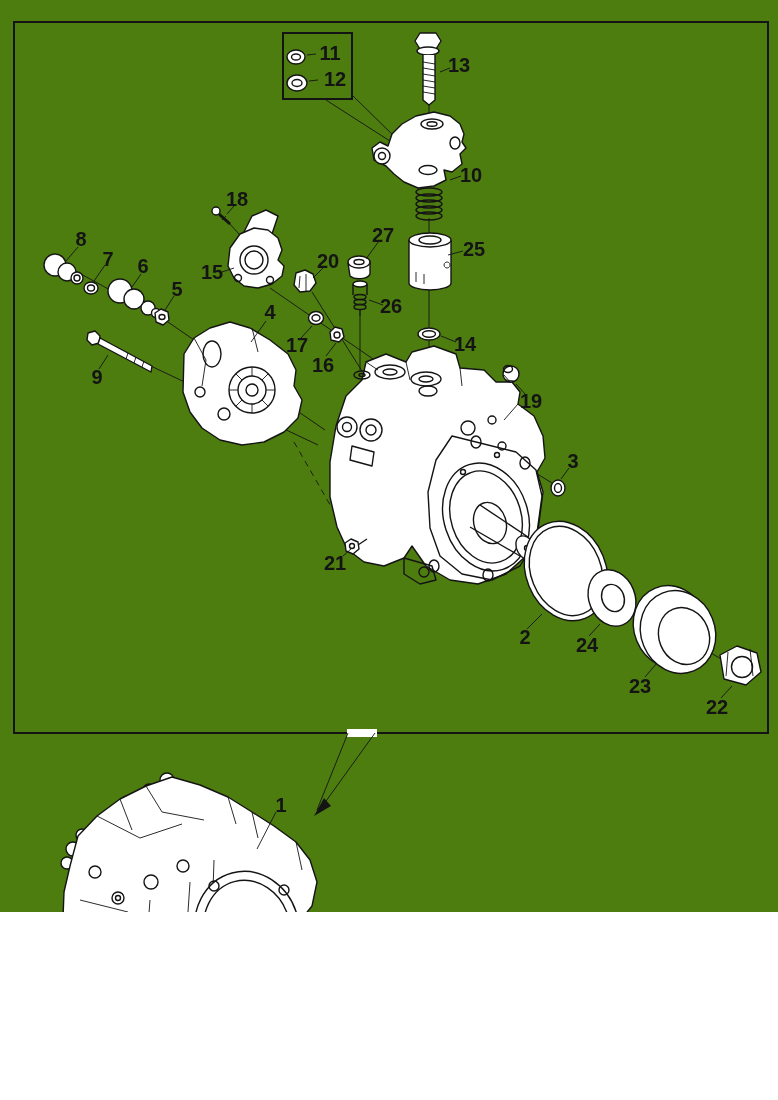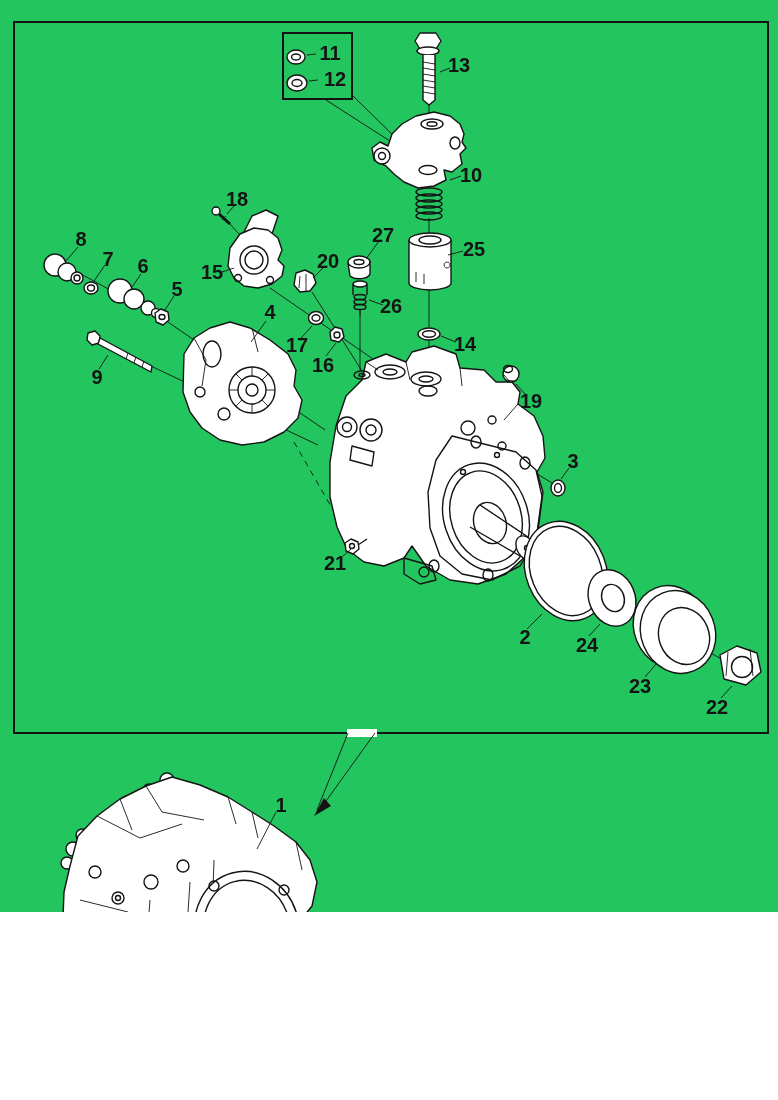--- a/index.html
+++ b/index.html
@@ -1,16 +1,16 @@
 <!DOCTYPE html>
 <html><head>
 <meta charset="utf-8">
 <style>
   html,body{margin:0;padding:0;background:#ffffff;}
-  .canvas{position:relative;width:778px;height:912px;background:#22c55e;overflow:hidden;
+  .canvas{position:relative;width:778px;height:912px;background:#4d7c0f;overflow:hidden;
           font-family:"Liberation Sans", sans-serif;}
   svg{position:absolute;left:0;top:0;}
   .lbl{font:700 20px "Liberation Sans", sans-serif;fill:#141414;}
   .dwg-num{font:400 9px "DejaVu Sans", sans-serif;fill:#141414;letter-spacing:0.5px;}
   .part{stroke:#141414;stroke-width:1.4;fill:#ffffff;stroke-linejoin:round;}
   .part-nf{stroke:#141414;stroke-width:1.4;fill:none;stroke-linejoin:round;}
   .thin{stroke:#141414;stroke-width:0.9;fill:none;}
   .thick{stroke:#141414;stroke-width:2;fill:none;}
 </style>
 </head>

